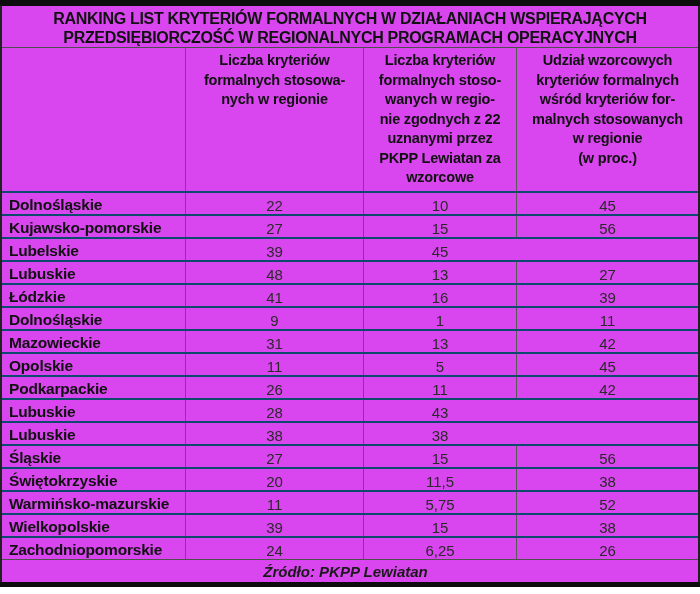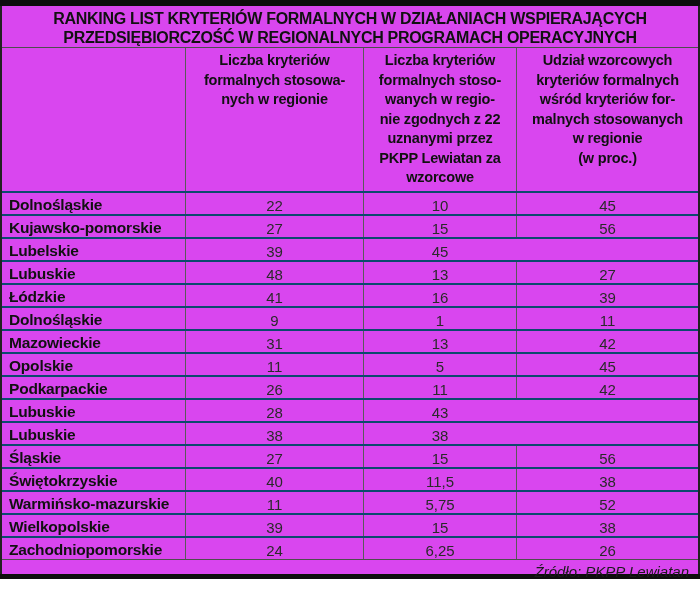--- a/index.html
+++ b/index.html
@@ -67,27 +67,28 @@
     overflow: hidden;
   }
   .num-cell {
     text-align: center;
     font-size: 15px;
     color: #2a2a2a;
     padding-top: 3.5px;
   }
 
   .footer-row {
-    height: 15px;
+    height: 23px;
     border-top: 1px solid #4e4e4e;
-    text-align: right;
+    text-align: center;
     font-style: italic;
     font-size: 15px;
     padding: 3px 9px 0 0;
     color: #1a1a1a;
+    font-weight: bold;
   }
 </style>
 </head>
 <body>
 
 <div class="page">
   <div class="rule-bar top"></div>
 
   <div class="frame">
 
@@ -178,21 +179,21 @@
       <div class="cell num-cell">38</div>
     </div>
     <div class="grid-row data-row">
       <div class="cell region-cell">Śląskie</div>
       <div class="cell num-cell">27</div>
       <div class="cell num-cell">15</div>
       <div class="cell num-cell">56</div>
     </div>
     <div class="grid-row data-row">
       <div class="cell region-cell">Świętokrzyskie</div>
-      <div class="cell num-cell">40</div>
+      <div class="cell num-cell">20</div>
       <div class="cell num-cell">11,5</div>
       <div class="cell num-cell">38</div>
     </div>
     <div class="grid-row data-row">
       <div class="cell region-cell">Warmińsko-mazurskie</div>
       <div class="cell num-cell">11</div>
       <div class="cell num-cell">5,75</div>
       <div class="cell num-cell">52</div>
     </div>
     <div class="grid-row data-row">

